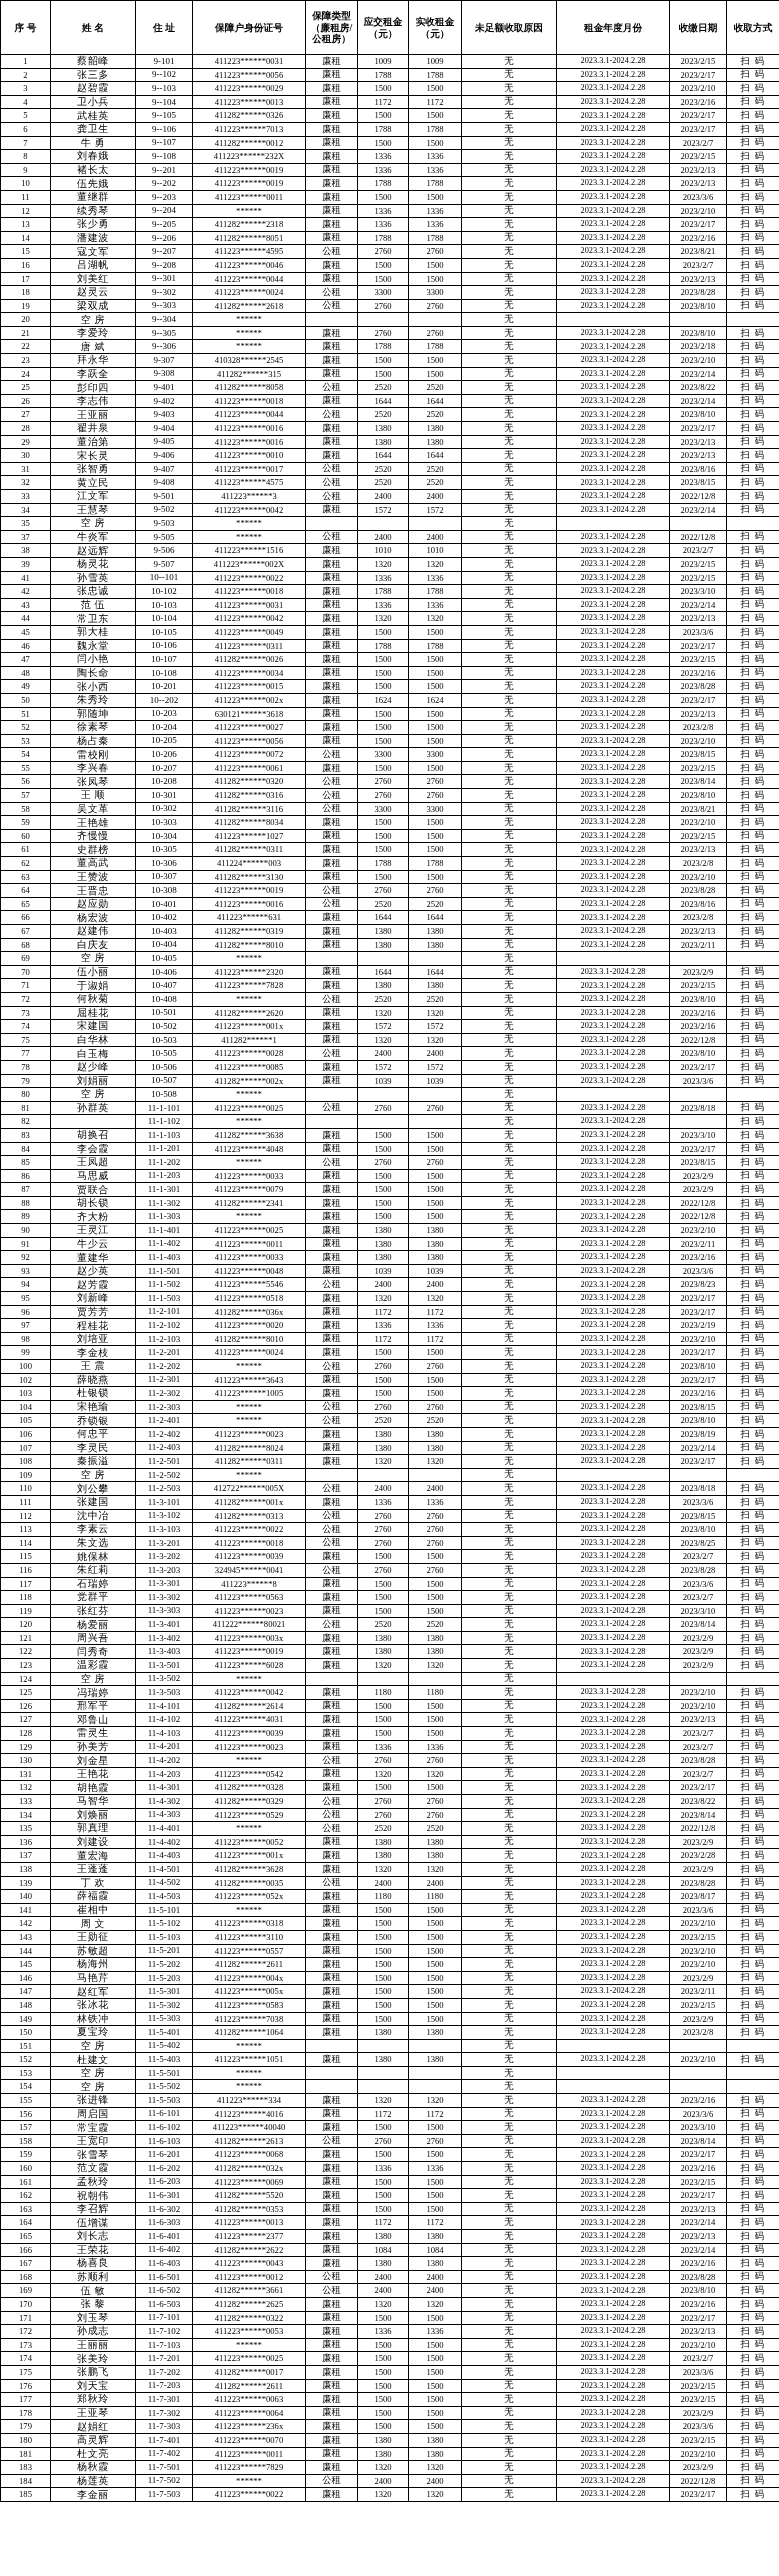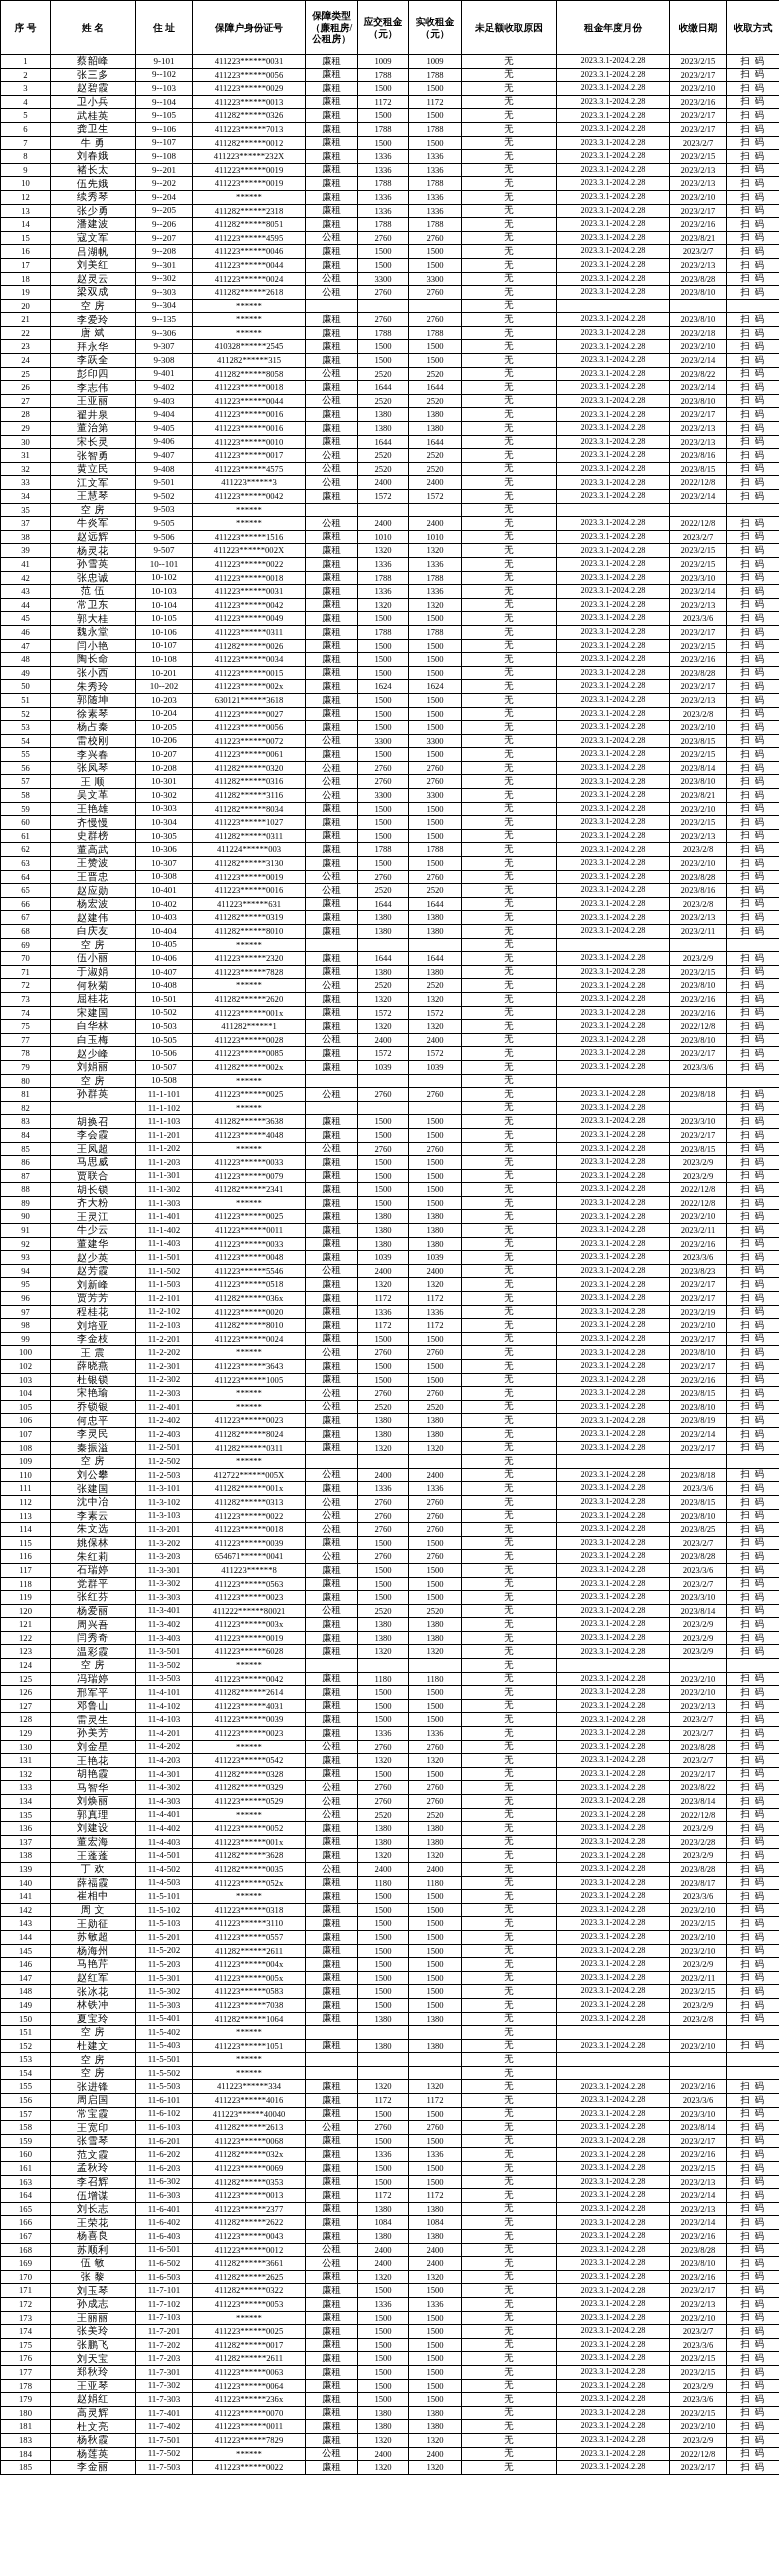--- a/index.html
+++ b/index.html
@@ -175,20 +175,33 @@
         <td>411223******0019</td>
         <td>廉租</td>
         <td>1788</td>
         <td>1788</td>
         <td>无</td>
         <td>2023.3.1-2024.2.28</td>
         <td>2023/2/13</td>
         <td>扫 码</td>
       </tr>
       <tr>
+        <td>11</td>
+        <td>董继群</td>
+        <td>9--203</td>
+        <td>411223******0011</td>
+        <td>廉租</td>
+        <td>1500</td>
+        <td>1500</td>
+        <td>无</td>
+        <td>2023.3.1-2024.2.28</td>
+        <td>2023/3/6</td>
+        <td>扫 码</td>
+      </tr>
+      <tr>
         <td>12</td>
         <td>续秀琴</td>
         <td>9--204</td>
         <td>******</td>
         <td>廉租</td>
         <td>1336</td>
         <td>1336</td>
         <td>无</td>
         <td>2023.3.1-2024.2.28</td>
         <td>2023/2/10</td>
@@ -294,21 +307,21 @@
         <td></td>
         <td></td>
         <td>无</td>
         <td></td>
         <td></td>
         <td></td>
       </tr>
       <tr>
         <td>21</td>
         <td>李爱玲</td>
-        <td>9--135</td>
+        <td>9--305</td>
         <td>******</td>
         <td>廉租</td>
         <td>2760</td>
         <td>2760</td>
         <td>无</td>
         <td>2023.3.1-2024.2.28</td>
         <td>2023/8/10</td>
         <td>扫 码</td>
       </tr>
       <tr>
@@ -1478,21 +1491,21 @@
         <td>1500</td>
         <td>无</td>
         <td>2023.3.1-2024.2.28</td>
         <td>2023/2/7</td>
         <td>扫 码</td>
       </tr>
       <tr>
         <td>116</td>
         <td>朱红莉</td>
         <td>11-3-203</td>
-        <td>654671******0041</td>
+        <td>324945******0041</td>
         <td>公租</td>
         <td>2760</td>
         <td>2760</td>
         <td>无</td>
         <td>2023.3.1-2024.2.28</td>
         <td>2023/8/28</td>
         <td>扫 码</td>
       </tr>
       <tr>
         <td>117</td>
@@ -2070,20 +2083,33 @@
         <td>161</td>
         <td>孟秋玲</td>
         <td>11-6-203</td>
         <td>411223******0069</td>
         <td>廉租</td>
         <td>1500</td>
         <td>1500</td>
         <td>无</td>
         <td>2023.3.1-2024.2.28</td>
         <td>2023/2/15</td>
+        <td>扫 码</td>
+      </tr>
+      <tr>
+        <td>162</td>
+        <td>祝朝伟</td>
+        <td>11-6-301</td>
+        <td>411282******5520</td>
+        <td>廉租</td>
+        <td>1500</td>
+        <td>1500</td>
+        <td>无</td>
+        <td>2023.3.1-2024.2.28</td>
+        <td>2023/2/17</td>
         <td>扫 码</td>
       </tr>
       <tr>
         <td>163</td>
         <td>李召辉</td>
         <td>11-6-302</td>
         <td>411282******0353</td>
         <td>廉租</td>
         <td>1500</td>
         <td>1500</td>

